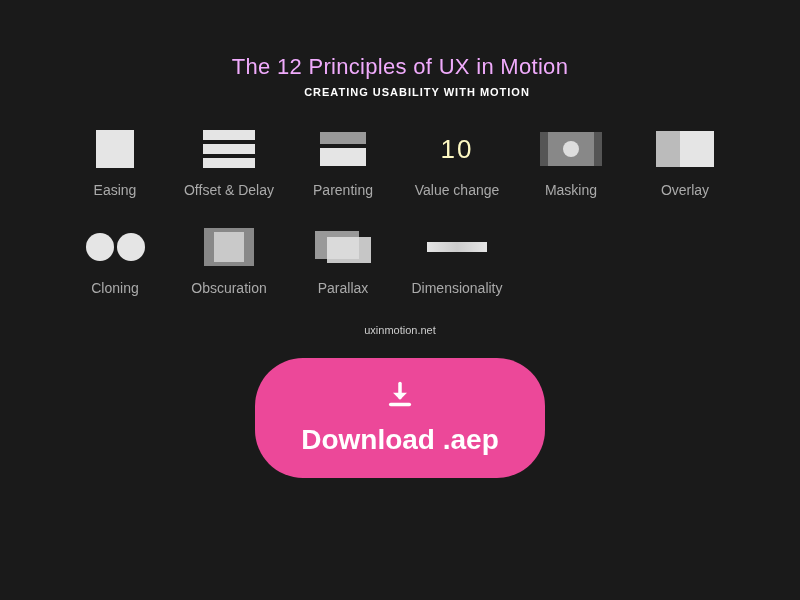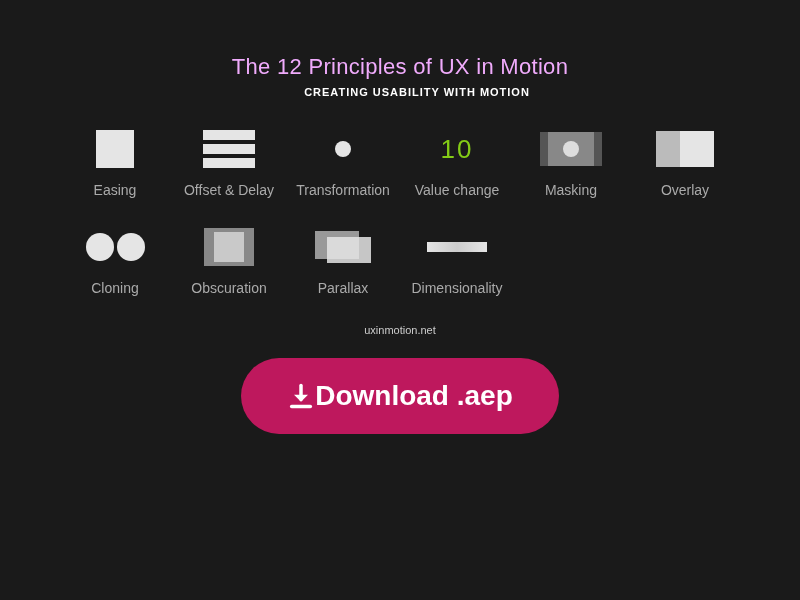--- a/index.html
+++ b/index.html
@@ -58,42 +58,44 @@
       color: #aaa;
       text-align: center;
       font-weight: 400;
     }
     .footer-url {
       font-size: 11px;
       color: #ccc;
       margin-bottom: 22px;
     }
     .download-btn {
-      background: #be185d;
+      background: #ec4899;
       color: #fff;
       border: none;
       border-radius: 48px;
       padding: 22px 46px;
       font-size: 28px;
       font-weight: 600;
       display: flex;
       align-items: center;
+      gap: 16px;
       cursor: pointer;
+      flex-direction: column;
     }
     .download-btn svg { width: 28px; height: 28px; }
 
     
     .ic-easing { width: 38px; height: 38px; background: #e5e5e5; }
     .ic-offset { width: 52px; display:flex; flex-direction:column; gap:4px; }
     .ic-offset div { height: 10px; background:#e5e5e5; }
     .ic-parenting { width: 46px; display:flex; flex-direction:column; gap:4px; align-items:flex-start;}
     .ic-parenting .top { height:12px; width:46px; background:#999;}
     .ic-parenting .bot { height:18px; width:46px; background:#e5e5e5;}
     .ic-transform { width:16px; height:16px; background:#e5e5e5; border-radius:50%; }
-    .ic-value { font-size:26px; color:#84cc16; font-weight:300; letter-spacing:2px;}
+    .ic-value { font-size:26px; color:#fef9c3; font-weight:300; letter-spacing:2px;}
     .ic-masking { position:relative; width:62px; height:34px; background:#888; display:flex; align-items:center; justify-content:center;}
     .ic-masking::before { content:""; width:16px; height:16px; background:#ddd; border-radius:50%;}
     .ic-masking .bars { position:absolute; inset:0; display:flex; justify-content:space-between;}
     .ic-masking .bars div{ width:8px; background:#555;}
     .ic-overlay { width:58px; height:36px; display:flex;}
     .ic-overlay .a{ width:24px; background:#bbb;}
     .ic-overlay .b{ flex:1; background:#e5e5e5;}
     .ic-cloning { display:flex; gap:3px;}
     .ic-cloning div{ width:28px; height:28px; background:#e5e5e5; border-radius:50%;}
     .ic-obscure { position:relative; width:50px; height:38px;}
@@ -124,23 +126,26 @@
           <div class="ic-offset">
             <div></div>
             <div></div>
             <div></div>
           </div>
         </div>
       <div class="label">Offset &amp; Delay</div>
     </div>
     <div class="cell">
       <div class="icon-box">
-          <div class="ic-transform"></div>
-        </div>
-      <div class="label">Transformation</div>
+          <div class="ic-parenting">
+            <div class="top"></div>
+            <div class="bot"></div>
+          </div>
+        </div>
+      <div class="label">Parenting</div>
     </div>
     <div class="cell">
       <div class="icon-box">
           <div class="ic-value">10</div>
         </div>
       <div class="label">Value change</div>
     </div>
     <div class="cell">
       <div class="icon-box">
           <div class="ic-masking">

